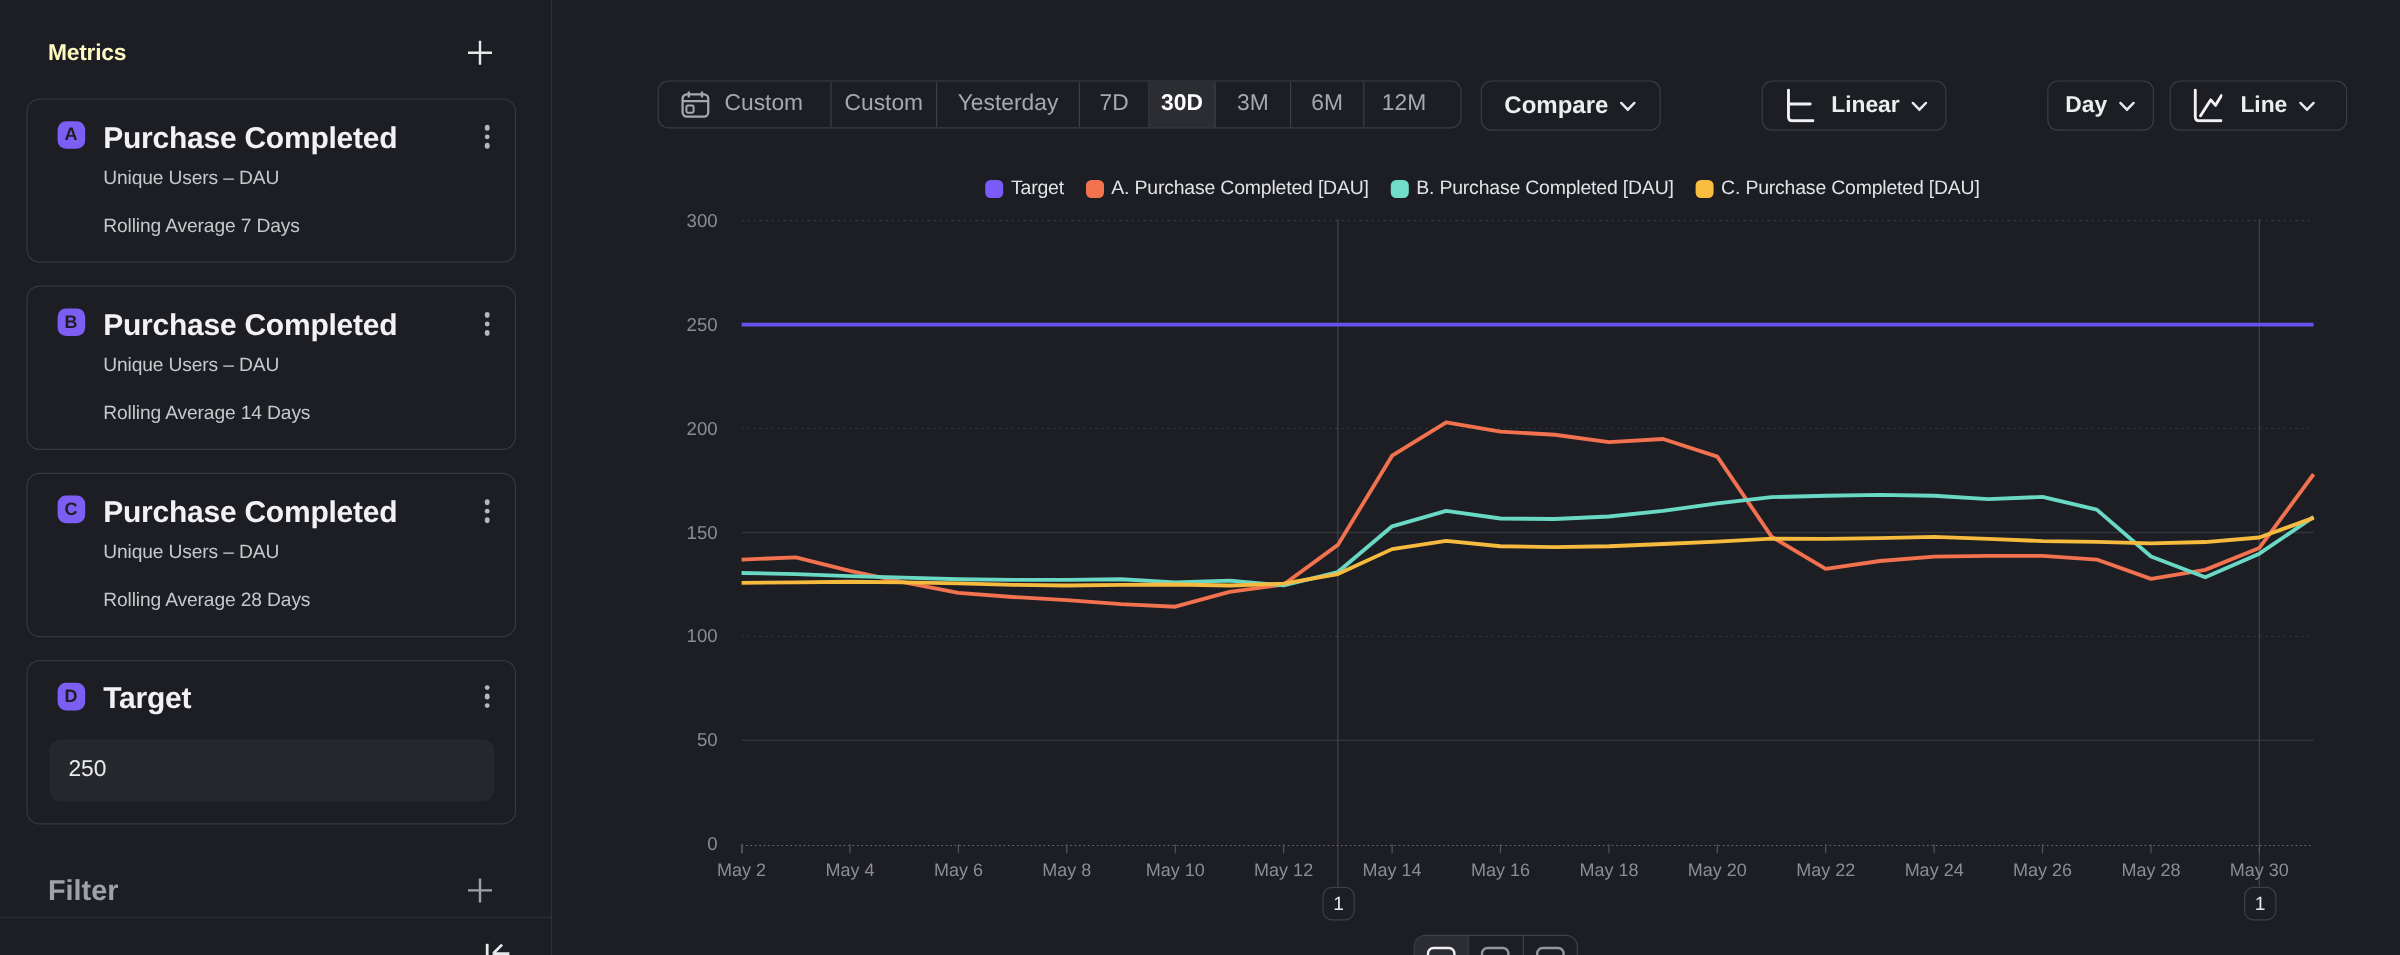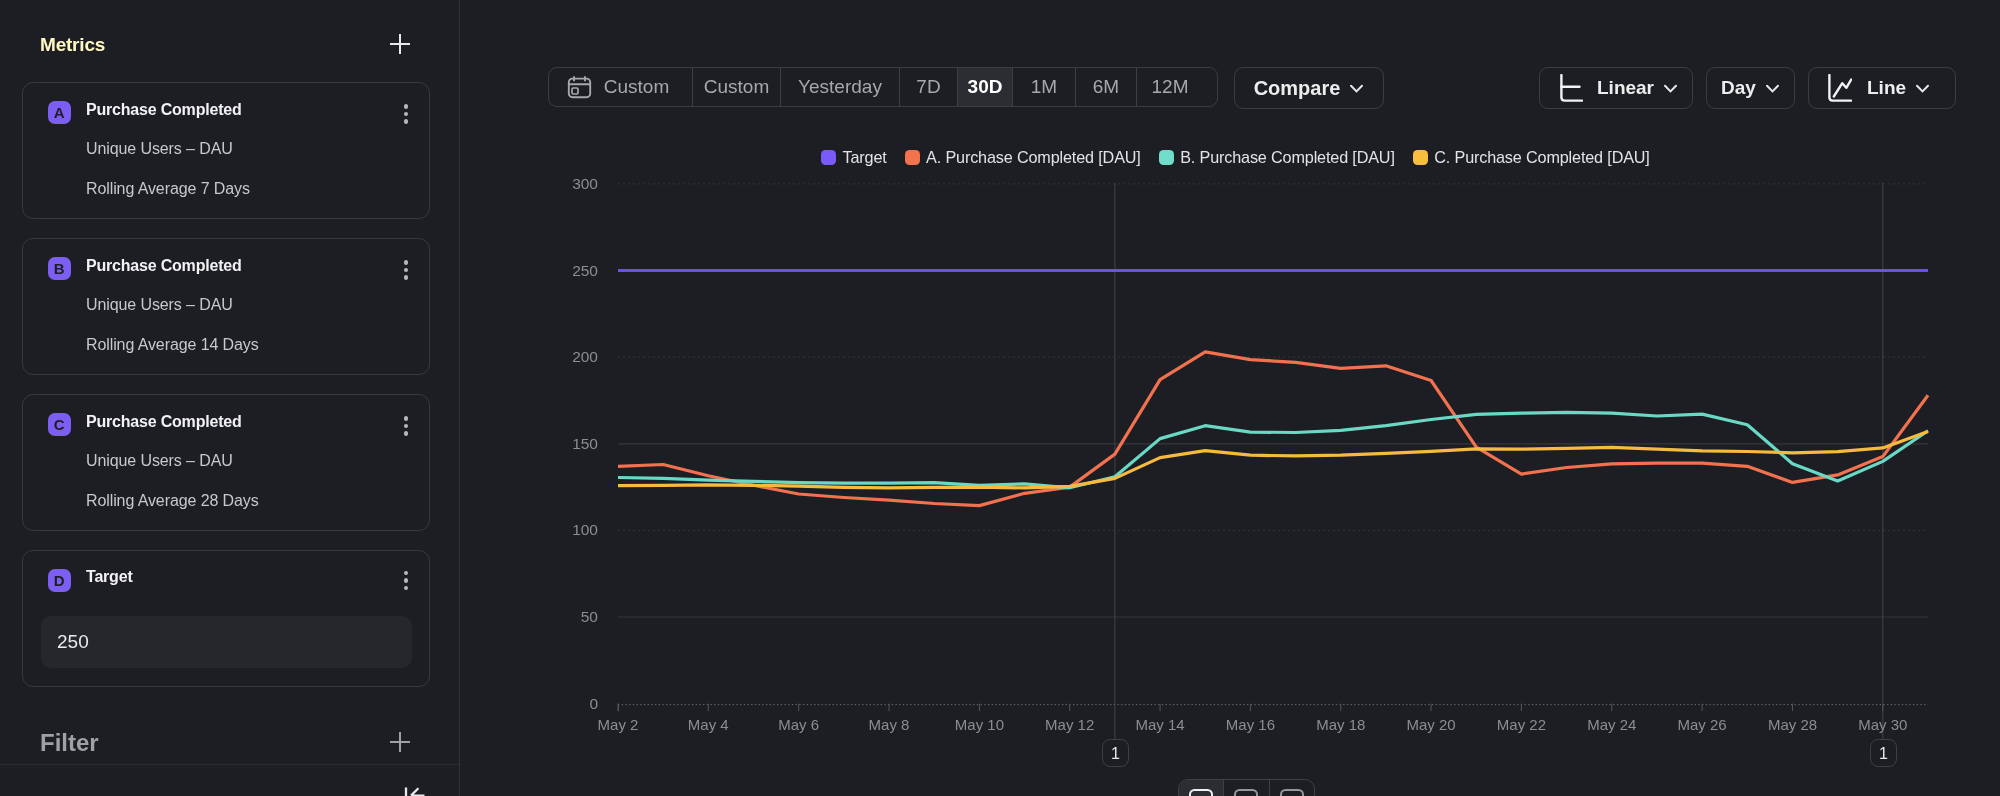--- a/index.html
+++ b/index.html
@@ -8,21 +8,21 @@
 #sidebar { position:absolute; left:0; top:0; width:460px; height:796px;
   border-right:1px solid #303136; }
 .shead { position:absolute; left:40px; top:34px; font-size:19px; font-weight:700; color:#fef9c3; letter-spacing:-0.2px; }
 .plus { position:absolute; top:31px; width:26px; height:26px; color:#e7e8ea; }
 .plus svg { display:block; }
 .card { position:absolute; left:22px; width:408px; height:137px;
   border:1px solid #37383e; border-radius:11px; }
 .badge { position:absolute; left:25px; top:18px; width:22.5px; height:23px; border-radius:7px;
   background:#7c5ff2; color:#1d1e23; font-size:15px; font-weight:700;
   display:flex; align-items:center; justify-content:center; }
-.ctitle { position:absolute; left:63px; top:18px; font-size:16px; font-weight:700; color:#f2f2f4; letter-spacing:-0.2px; }
+.ctitle { position:absolute; left:63px; top:18px; font-size:25px; font-weight:700; color:#f2f2f4; letter-spacing:-0.2px; }
 .kebab { position:absolute; right:20px; top:21px; width:6px; }
 .kebab i { display:block; width:4.5px; height:4.5px; border-radius:50%; background:#b6b8bc; margin:0 auto 3.2px; }
 .sub { position:absolute; left:63px; font-size:16px; color:#c6c8cc; letter-spacing:-0.1px; }
 .dinput { position:absolute; left:18px; top:65px; width:371px; height:52px; background:#26272d;
   border-radius:10px; font-size:19px; color:#e9eaec; line-height:52px; padding-left:16px; }
 .filt { position:absolute; left:40px; top:729px; font-size:24px; font-weight:700; color:#9fa1a7; }
 .fdiv { position:absolute; left:0; top:764px; width:459px; height:1px; background:#2c2d32; }
 .collapse { position:absolute; left:404px; top:785px; color:#e8e9eb; }
 
 
@@ -120,29 +120,29 @@
   <div class="seg" style="left:548px; width:670px">
     <div class="s" style="width:144px"><svg width="25" height="24" viewBox="0 0 25 24" style="margin-right:12px;margin-left:-5px">
           <rect x="1.8" y="3.6" width="21.4" height="18.6" rx="3.6" stroke="#a6a8ae" stroke-width="1.9" fill="none"></rect>
           <path d="M7 1.2 V6.2 M18 1.2 V6.2 M1.8 9.3 H23.2" stroke="#a6a8ae" stroke-width="1.9"></path>
           <rect x="5" y="13" width="6" height="6" rx="1.2" stroke="#a6a8ae" stroke-width="1.7" fill="none"></rect>
         </svg>Custom</div>
     <div class="s" style="width:88px">Custom</div>
     <div class="s" style="width:119px">Yesterday</div>
     <div class="s" style="width:58px">7D</div>
     <div class="s active" style="width:55px">30D</div>
-    <div class="s" style="width:63px">1M</div>
+    <div class="s" style="width:63px">3M</div>
     <div class="s" style="width:61px">6M</div>
     <div class="s" style="width:66px">12M</div>
   </div>
   <div class="btn" style="left:1234px; width:150px; justify-content:center; font-size:20px">Compare<svg class="chev" width="15" height="9" viewBox="0 0 15 9">
         <path d="M2 1.8 L7.5 7.4 L13 1.8" stroke="#e8e9ec" stroke-width="2" fill="none" stroke-linecap="round"></path>
       </svg></div>
 
-  <div class="btn" style="left:1539px; width:154px; padding-left:19px">
+  <div class="btn" style="left:1468px; width:154px; padding-left:19px">
     <svg width="24" height="28" viewBox="0 0 24 28" style="margin-right:14px">
         <path d="M2.4 1 V23.2 Q2.4 26.6 5.8 26.6 H23" stroke="#f2f2f4" stroke-width="2.4" fill="none" stroke-linecap="round"></path>
         <path d="M2.4 12.7 H20.5" stroke="#f2f2f4" stroke-width="2.4" stroke-linecap="round"></path>
       </svg>
     Linear<svg class="chev" width="15" height="9" viewBox="0 0 15 9">
         <path d="M2 1.8 L7.5 7.4 L13 1.8" stroke="#e8e9ec" stroke-width="2" fill="none" stroke-linecap="round"></path>
       </svg>
   </div>
   <div class="btn" style="left:1706px; width:89px; justify-content:center">Day<svg class="chev" width="15" height="9" viewBox="0 0 15 9">
         <path d="M2 1.8 L7.5 7.4 L13 1.8" stroke="#e8e9ec" stroke-width="2" fill="none" stroke-linecap="round"></path>

